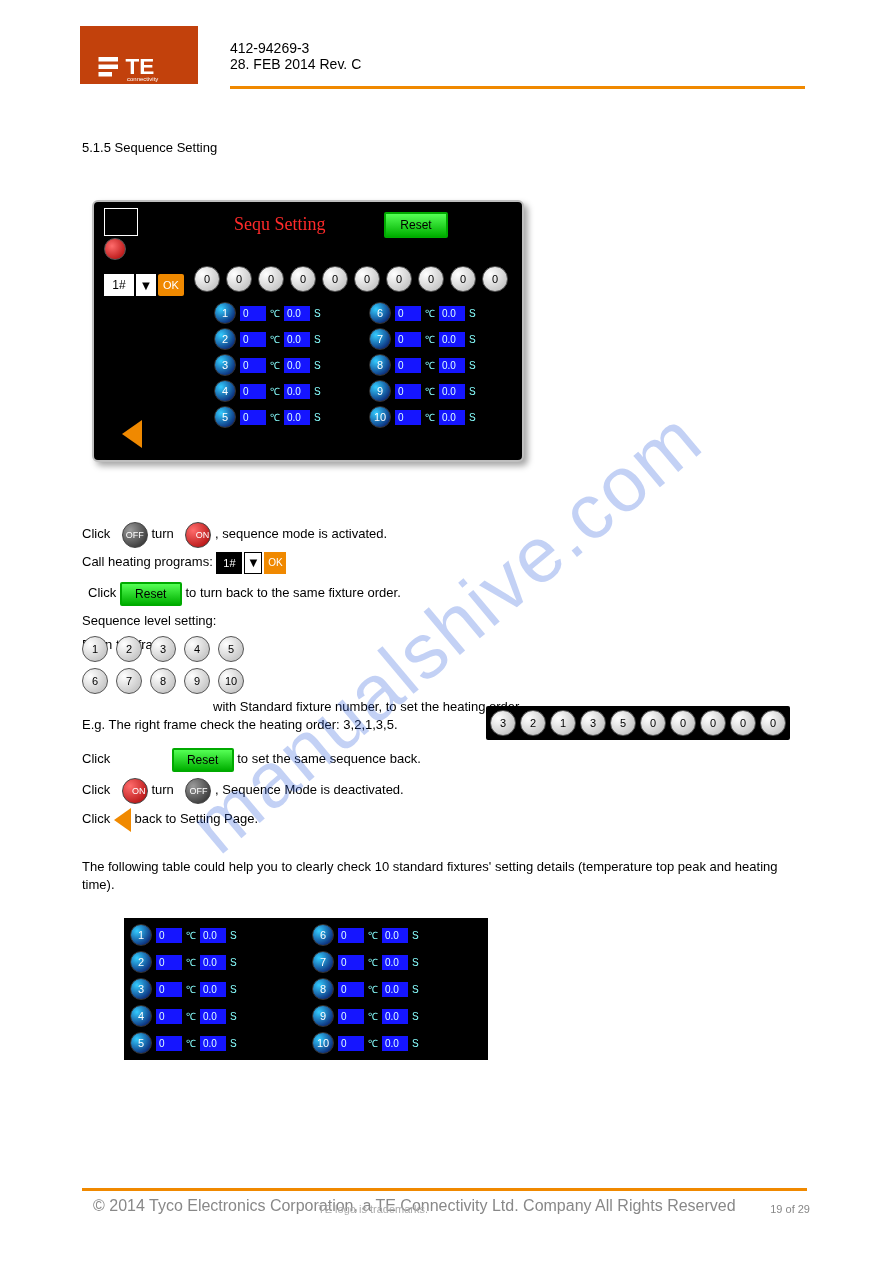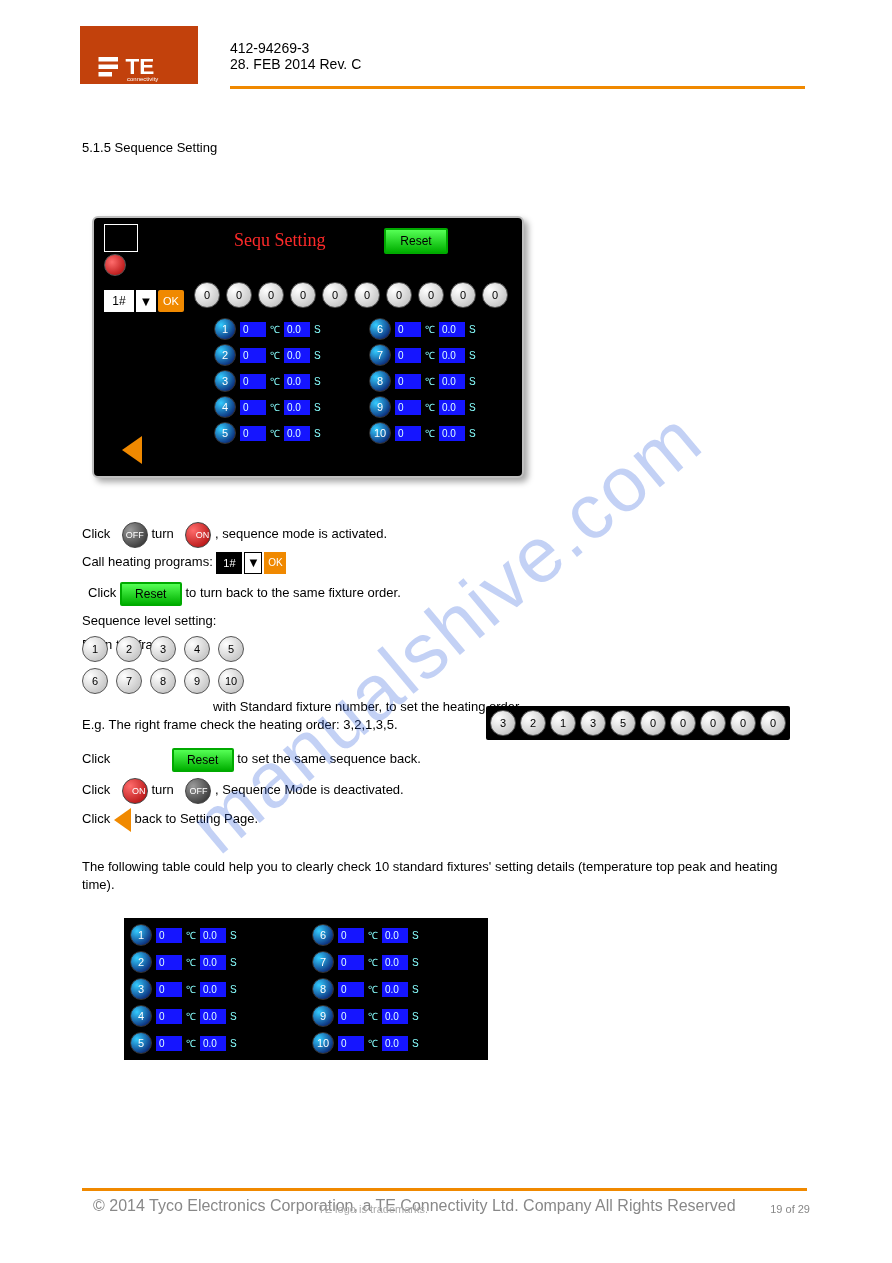--- a/index.html
+++ b/index.html
@@ -33,21 +33,20 @@
 
   .sec-title {
     position: absolute; left: 82px; top: 140px; font-size: 13px;
   }
 
   
   .hmi-panel {
     position: absolute; left: 92px; top: 200px; width: 432px; height: 262px;
     background: #000; border: 2px solid #bfbfbf; border-radius: 6px;
     box-shadow: 4px 4px 6px rgba(0,0,0,.35);
-    margin-top: 16px;
   }
   .hmi-topbar { position: absolute; left: 10px; top: 6px; width: 34px; height: 28px; background:#000; border:1px solid #fff; }
   .hmi-onbtn { position: absolute; left: 10px; top: 36px; width: 22px; height: 22px; border-radius: 50%;
     background: radial-gradient(circle at 35% 35%, #ff6c6c, #a60000); border:1px solid #555; }
   .hmi-title { position: absolute; left: 140px; top: 12px; color: #ff2a2a; font-family: "Comic Sans MS", cursive; font-size: 18px; }
   .hmi-reset { position: absolute; left: 290px; top: 10px; width: 64px; height: 26px;
     background: linear-gradient(#55ff55,#00b000); color:#000; font-size:12px; border:2px solid #0a0;
     display:flex; align-items:center; justify-content:center; border-radius:2px; }
 
   .hmi-left-select { position: absolute; left: 10px; top: 72px; display:flex; gap:2px; align-items:center; }

